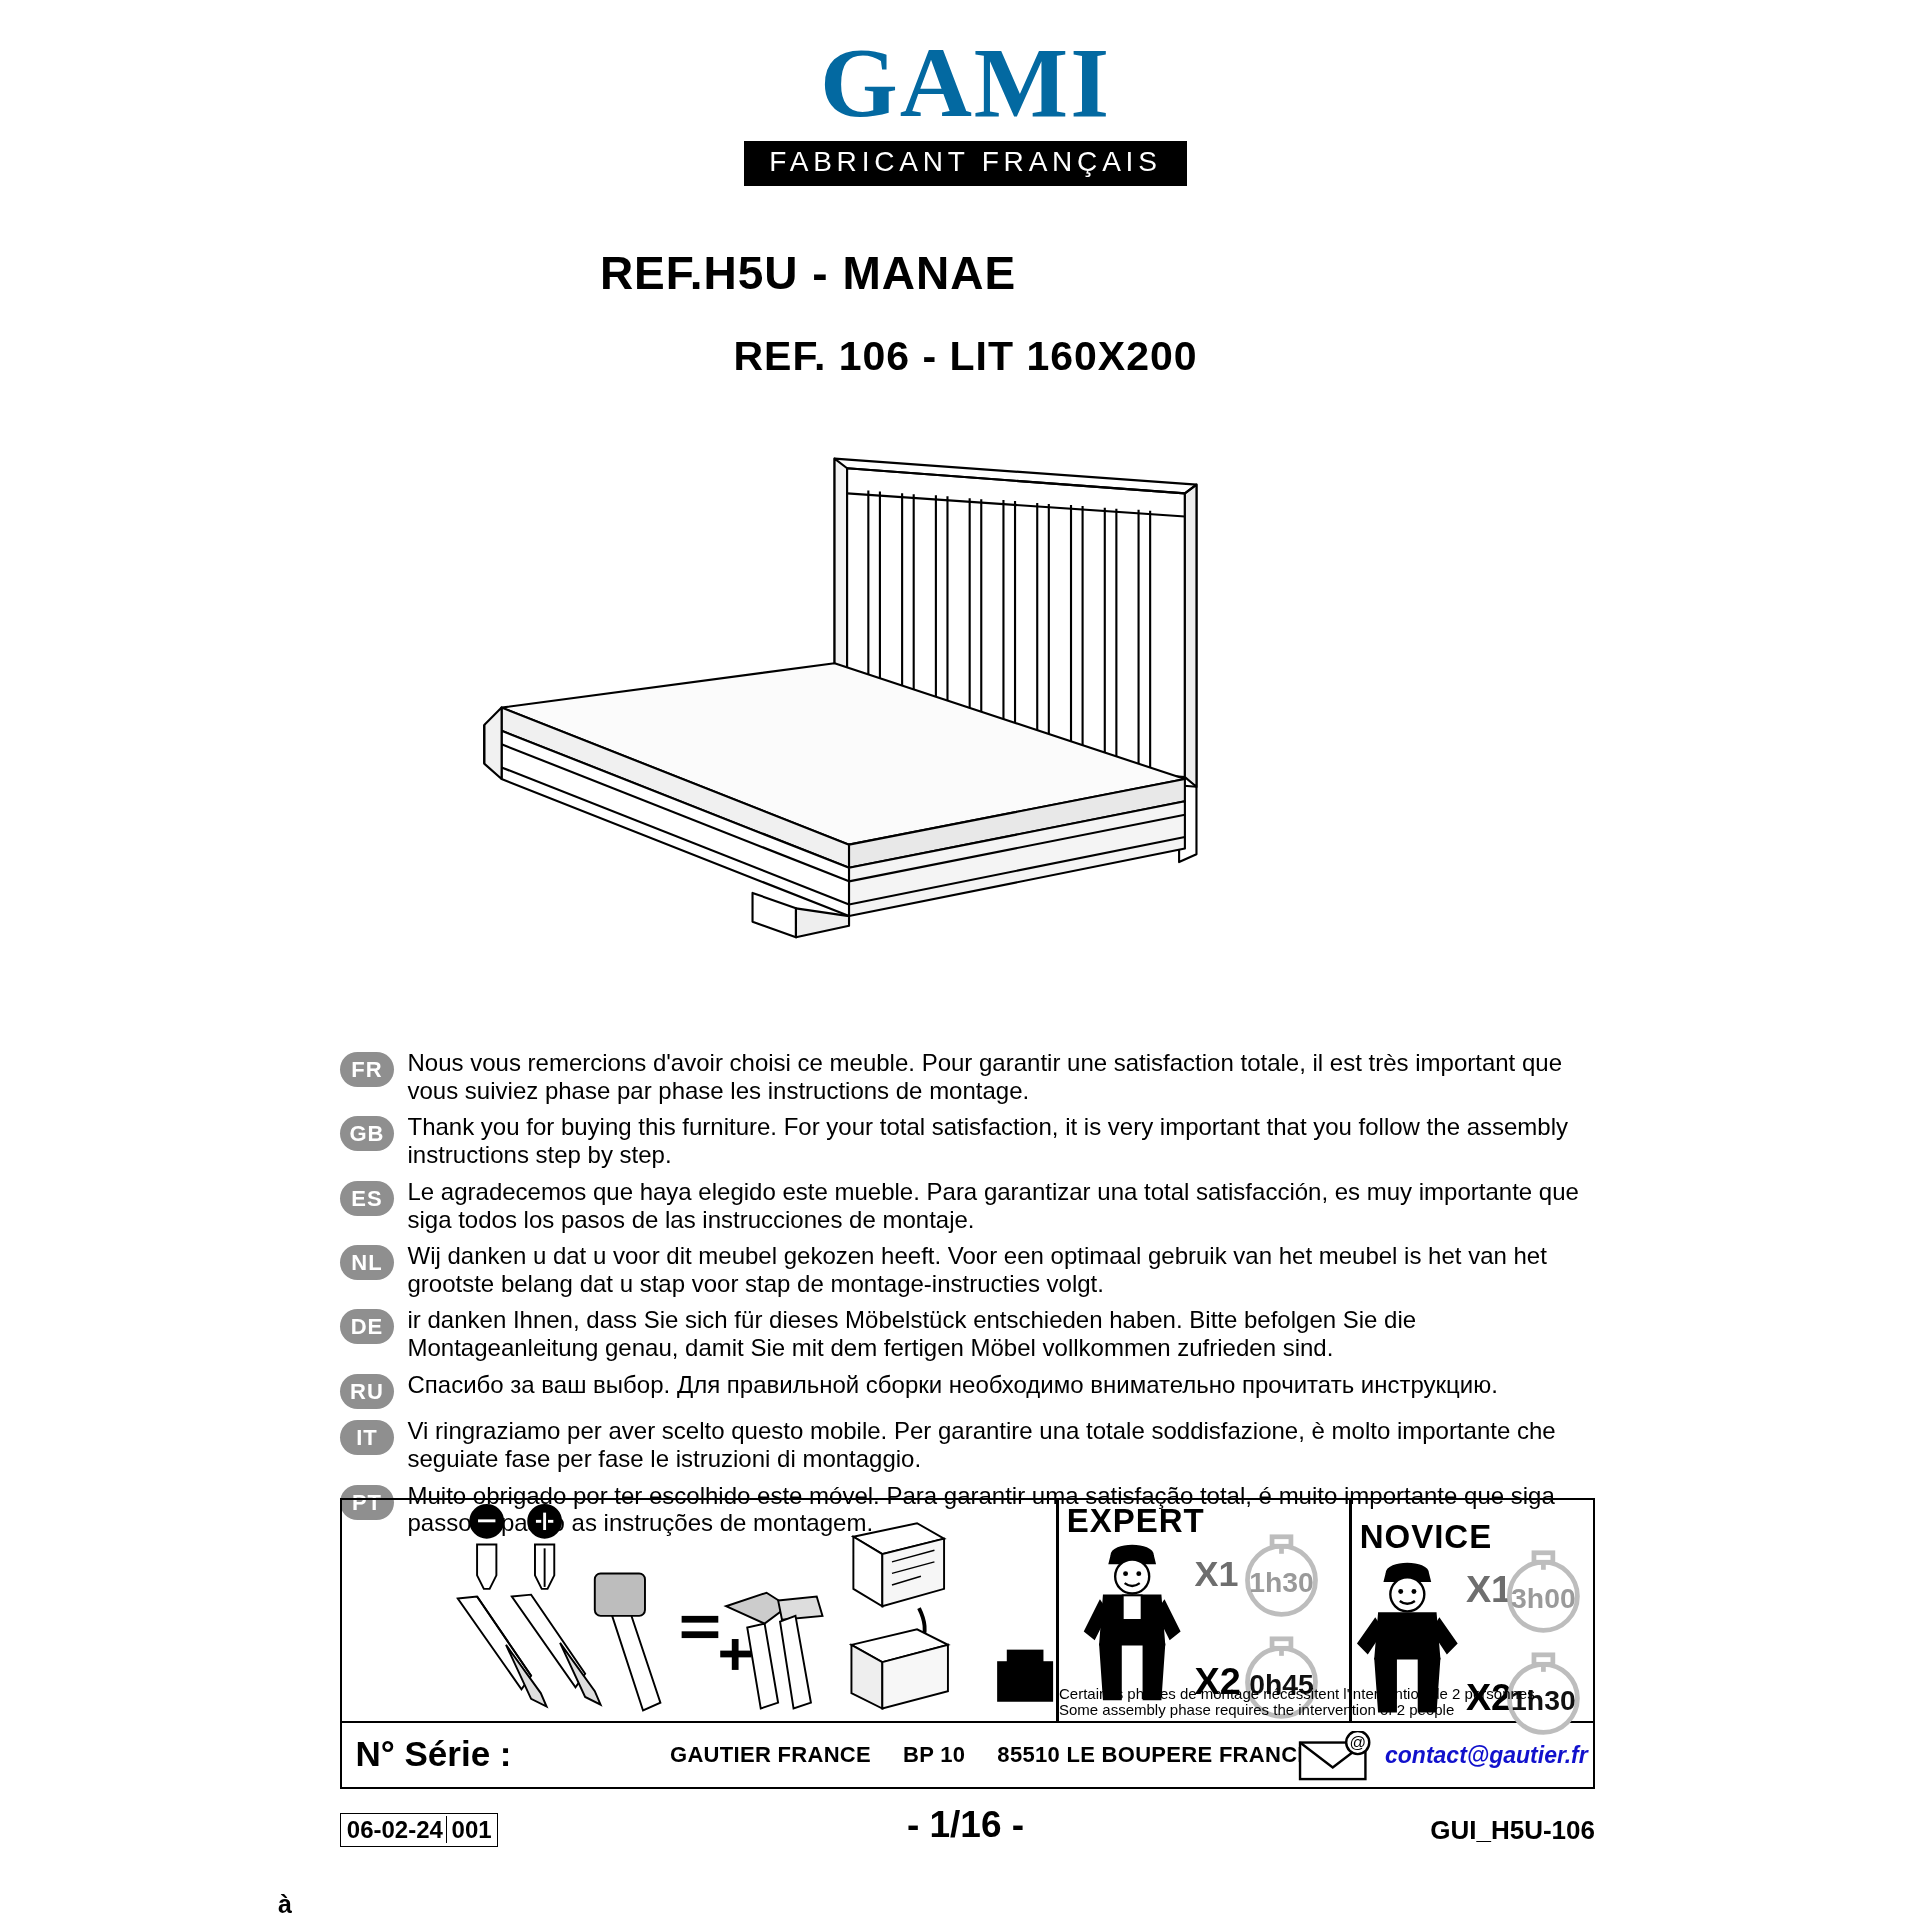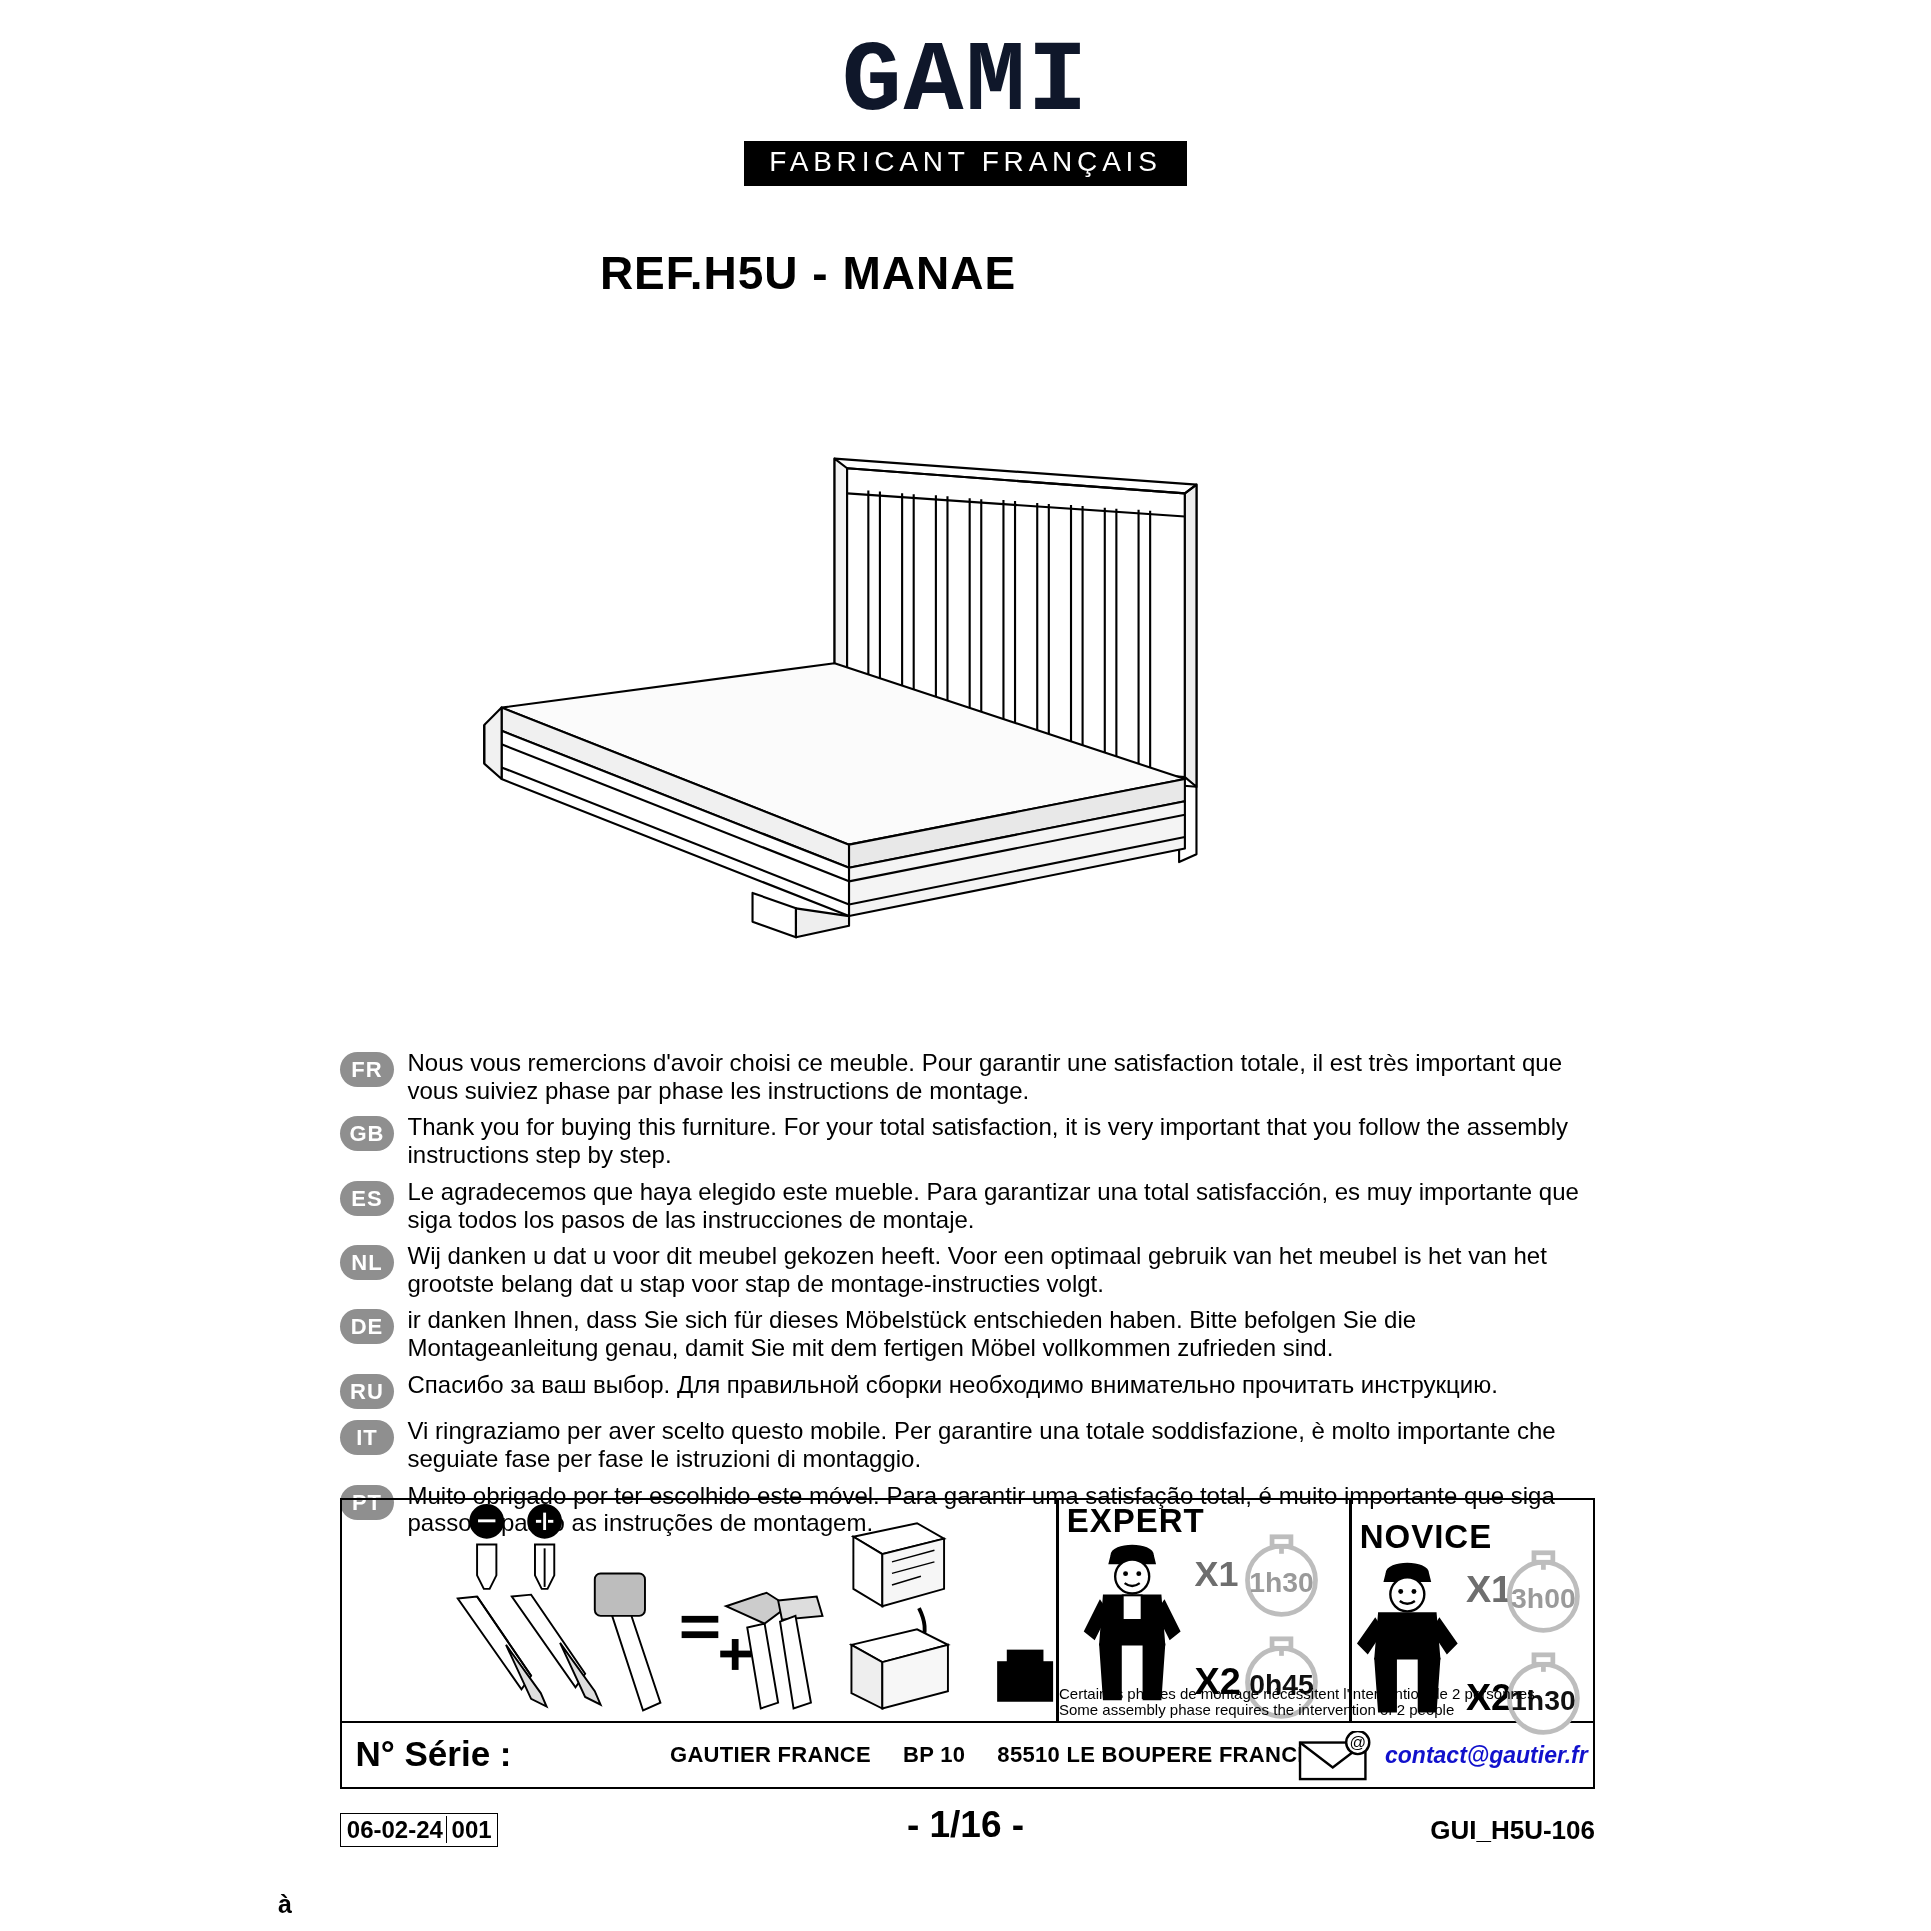--- a/index.html
+++ b/index.html
@@ -24,26 +24,26 @@
 
   
   .logo-wrap {
     position: absolute;
     left: 0;
     top: 33px;
     width: 1931px;
     text-align: center;
   }
   .logo-text {
-    font-family: Liberation Mono, monospace;
+    font-family: Liberation Serif, serif;
     font-weight: bold;
     font-size: 100px;
     letter-spacing: 1.9px;
     line-height: 1.0;
-    color: #0f172a;
+    color: #0369a1;
   }
   .logo-sub {
     display: inline-block;
     background: #000;
     color: #fff;
     font-size: 28px;
     letter-spacing: 4.8px;
     padding: 5.8px 25px 7.7px 25px;
     margin-top: 7.7px;
     font-family: "Liberation Sans", sans-serif;
@@ -254,20 +254,21 @@
 <body>
 
 <div class="page">
 
   <div class="logo-wrap">
     <div class="logo-text">GAMI</div>
     <div class="logo-sub">FABRICANT FRANÇAIS</div>
   </div>
 
   <div class="ref-line1">REF.H5U - MANAE</div>
+  <div class="ref-line2">REF. 106  - LIT 160X200</div>
 
   <div class="product-illustration">
     <svg viewBox="0 0 1060 620" width="1023" height="599" fill="none" stroke="#000" stroke-width="2.2" stroke-linejoin="round">
 
       <g>
         <path d="M385 20 L760 47 L760 360 L385 330 Z" fill="#fff"></path>
         <path d="M385 20 L398 30 L398 322 L385 330 Z" fill="#f2f2f2"></path>
         <path d="M398 30 L748 56 L748 350 L398 322 Z" fill="#fff"></path>
         <path d="M760 47 L748 56 L748 350 L760 360 Z" fill="#ededed"></path>
 

